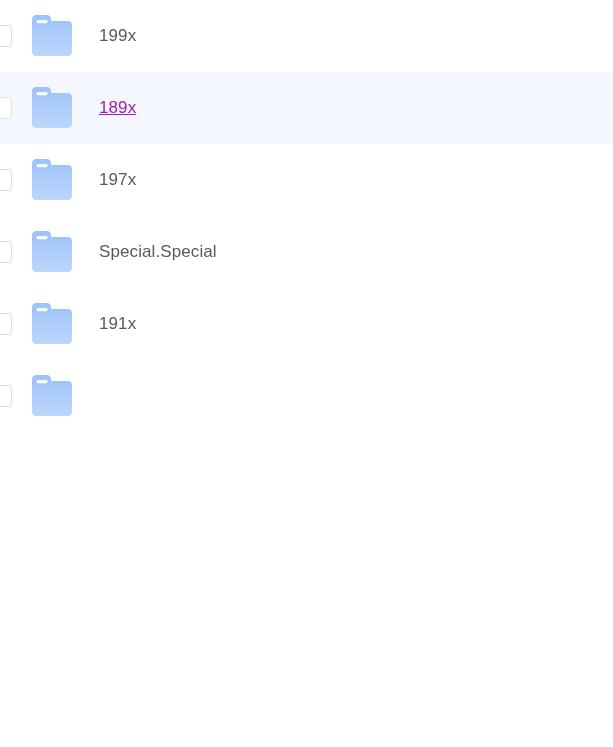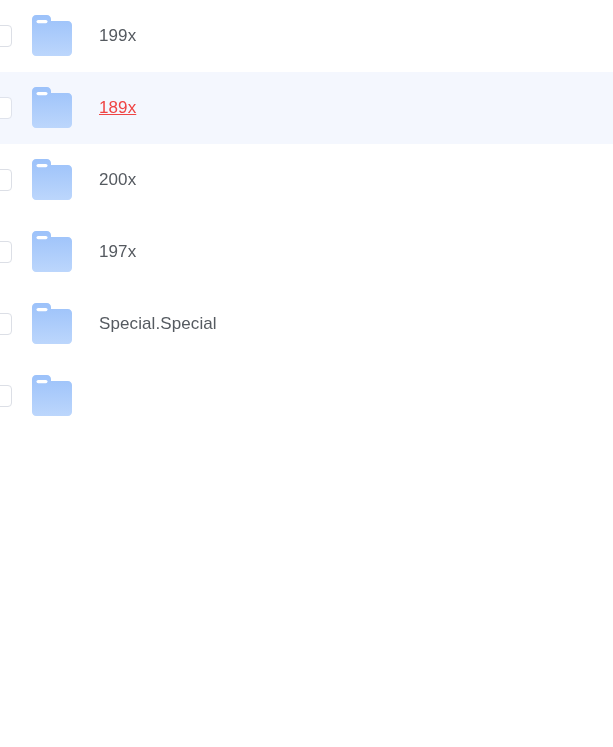--- a/index.html
+++ b/index.html
@@ -82,21 +82,21 @@
     left: 99px;
     top: 50%;
     transform: translateY(-50%);
     font-size: 17px;
     line-height: 22px;
     color: #555a60;
     white-space: nowrap;
     letter-spacing: 0.1px;
   }
   .row.selected .label {
-    color: #ef4444;
+    color: #a21caf;
     text-decoration: underline;
   }
 
   
   .row.partial {
     height: 72px;
     overflow: hidden;
   }
 </style>
 </head>
@@ -139,38 +139,20 @@
       </div>
       <div class="label">189x</div>
     </div>
     <div class="row">
       <div class="checkbox-wrap">
         <div class="checkbox"></div>
       </div>
       <div class="folder-cell">
         <svg class="folder-svg" viewBox="0 0 48 46">
           <defs>
-            <linearGradient id="fg2" x1="0" y1="0" x2="0" y2="1">
-              <stop offset="0%" stop-color="#9cc2fa"></stop>
-              <stop offset="100%" stop-color="#bcd6fc"></stop>
-            </linearGradient>
-          </defs>
-          <path d="M4 6 C4 3.8 5.8 2 8 2 L19 2 C21.2 2 23 3.8 23 6 L23 8 L40 8 C42.2 8 44 9.8 44 12 L44 39 C44 41.2 42.2 43 40 43 L8 43 C5.8 43 4 41.2 4 39 Z" fill="url(#fg2)"></path>
-          <rect x="8.5" y="7" width="11" height="3.2" rx="1.6" fill="#ffffff"></rect>
-        </svg>
-      </div>
-      <div class="label">200x</div>
-    </div>
-    <div class="row">
-      <div class="checkbox-wrap">
-        <div class="checkbox"></div>
-      </div>
-      <div class="folder-cell">
-        <svg class="folder-svg" viewBox="0 0 48 46">
-          <defs>
             <linearGradient id="fg5" x1="0" y1="0" x2="0" y2="1">
               <stop offset="0%" stop-color="#9cc2fa"></stop>
               <stop offset="100%" stop-color="#bcd6fc"></stop>
             </linearGradient>
           </defs>
           <path d="M4 6 C4 3.8 5.8 2 8 2 L19 2 C21.2 2 23 3.8 23 6 L23 8 L40 8 C42.2 8 44 9.8 44 12 L44 39 C44 41.2 42.2 43 40 43 L8 43 C5.8 43 4 41.2 4 39 Z" fill="url(#fg5)"></path>
           <rect x="8.5" y="7" width="11" height="3.2" rx="1.6" fill="#ffffff"></rect>
         </svg>
       </div>
       <div class="label">197x</div>
@@ -186,20 +168,38 @@
               <stop offset="0%" stop-color="#9cc2fa"></stop>
               <stop offset="100%" stop-color="#bcd6fc"></stop>
             </linearGradient>
           </defs>
           <path d="M4 6 C4 3.8 5.8 2 8 2 L19 2 C21.2 2 23 3.8 23 6 L23 8 L40 8 C42.2 8 44 9.8 44 12 L44 39 C44 41.2 42.2 43 40 43 L8 43 C5.8 43 4 41.2 4 39 Z" fill="url(#fg6)"></path>
           <rect x="8.5" y="7" width="11" height="3.2" rx="1.6" fill="#ffffff"></rect>
         </svg>
       </div>
       <div class="label">Special.Special</div>
     </div>
+    <div class="row">
+      <div class="checkbox-wrap">
+        <div class="checkbox"></div>
+      </div>
+      <div class="folder-cell">
+        <svg class="folder-svg" viewBox="0 0 48 46">
+          <defs>
+            <linearGradient id="fg9" x1="0" y1="0" x2="0" y2="1">
+              <stop offset="0%" stop-color="#9cc2fa"></stop>
+              <stop offset="100%" stop-color="#bcd6fc"></stop>
+            </linearGradient>
+          </defs>
+          <path d="M4 6 C4 3.8 5.8 2 8 2 L19 2 C21.2 2 23 3.8 23 6 L23 8 L40 8 C42.2 8 44 9.8 44 12 L44 39 C44 41.2 42.2 43 40 43 L8 43 C5.8 43 4 41.2 4 39 Z" fill="url(#fg9)"></path>
+          <rect x="8.5" y="7" width="11" height="3.2" rx="1.6" fill="#ffffff"></rect>
+        </svg>
+      </div>
+      <div class="label">191x</div>
+    </div>
     <div class="row partial">
       <div class="checkbox-wrap">
         <div class="checkbox"></div>
       </div>
       <div class="folder-cell">
         <svg class="folder-svg" viewBox="0 0 48 46">
           <defs>
             <linearGradient id="fg10" x1="0" y1="0" x2="0" y2="1">
               <stop offset="0%" stop-color="#9cc2fa"></stop>
               <stop offset="100%" stop-color="#bcd6fc"></stop>

